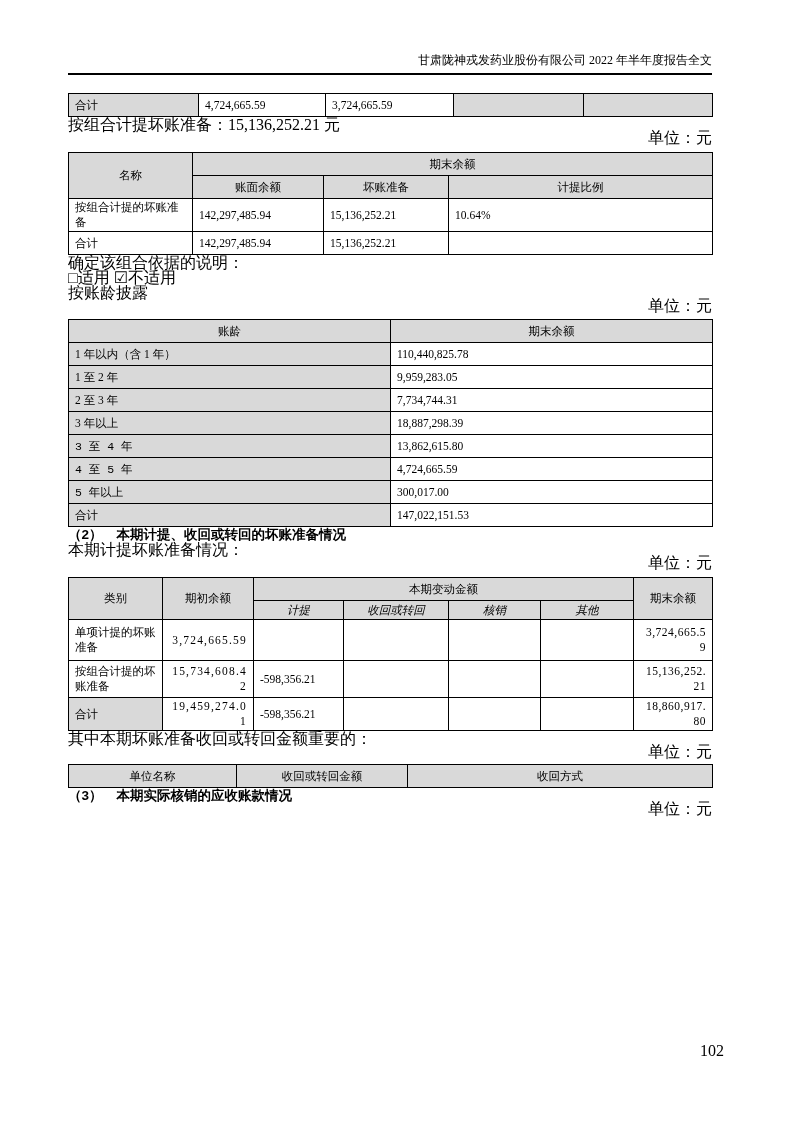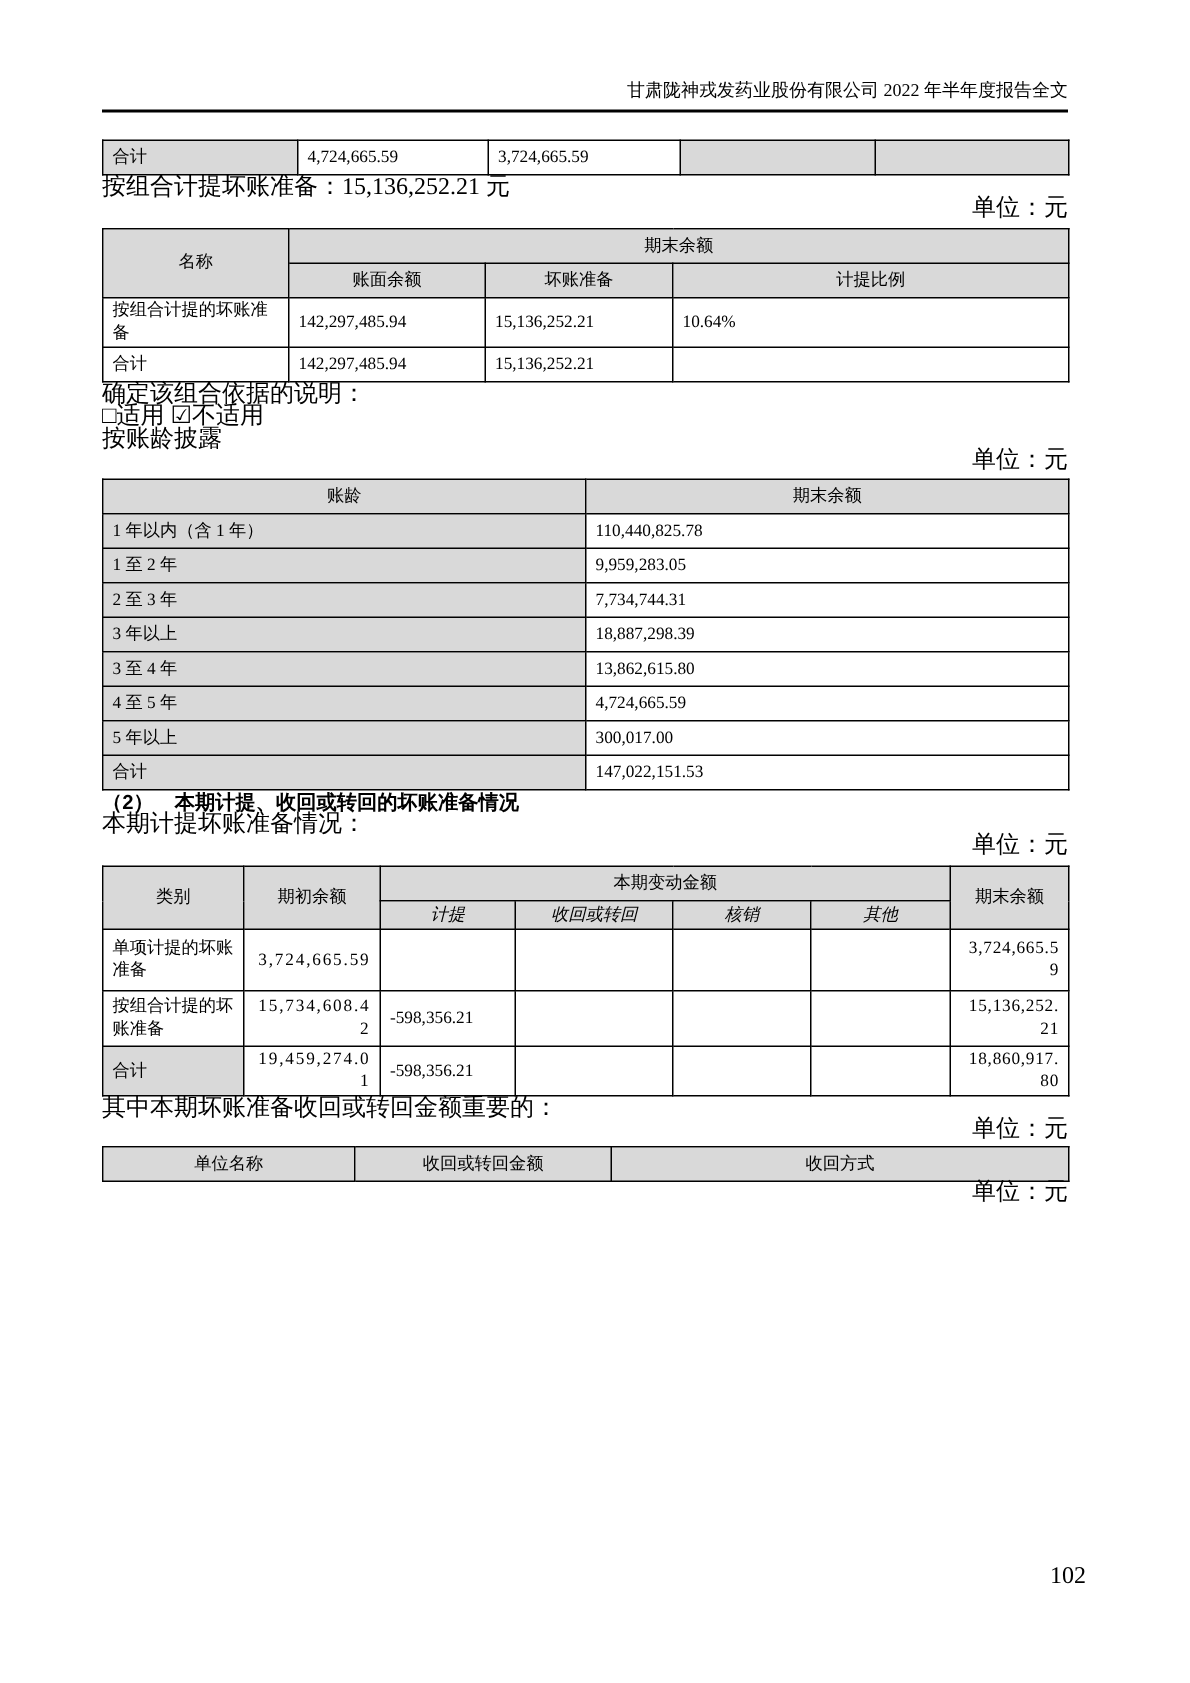--- a/index.html
+++ b/index.html
@@ -27,21 +27,21 @@
   table.tbl { border-collapse:collapse; width:644px; table-layout:fixed; }
   .tbl td, .tbl th {
     border:1px solid #000; font-size:11.5px; font-weight:normal;
     padding:1px 6px; height:20px; line-height:15px; vertical-align:middle;
     overflow:hidden;
   }
   .g { background:#d9d9d9; }
   .c { text-align:center; }
   .r { text-align:left; }
   .l { text-align:left; }
-  .ind { padding-left:24px; }
+  .ind { padding-left:24px;font-family:Liberation Mono, monospace; }
 
   .wrapnum { word-break:break-all; text-align:right; }
   .mv-open { letter-spacing:1.2px; }
   .mv-close { letter-spacing:0.5px; padding-left:4px; padding-right:4px; }
   .h38 td { height:38px; }
   .h34 td { height:34px; }
   .h30 td { height:30px; }
   .hdr2 td, .hdr2 th { height:16px;font-style:italic; }
 
   .heading {
@@ -242,19 +242,20 @@
         </colgroup>
       <tbody>
         <tr>
           <th class="g c">单位名称</th>
           <th class="g c">收回或转回金额</th>
           <th class="g c">收回方式</th>
         </tr>
       </tbody>
     </table>
 
+    <p class="heading mt48"><span class="num">（3）</span><span>本期实际核销的应收账款情况</span></p>
 
     <p class="para unit mt20">单位：元</p>
 
   </div>
 
   <div class="pageno">102</div>
 </div>
 
 </body></html>

